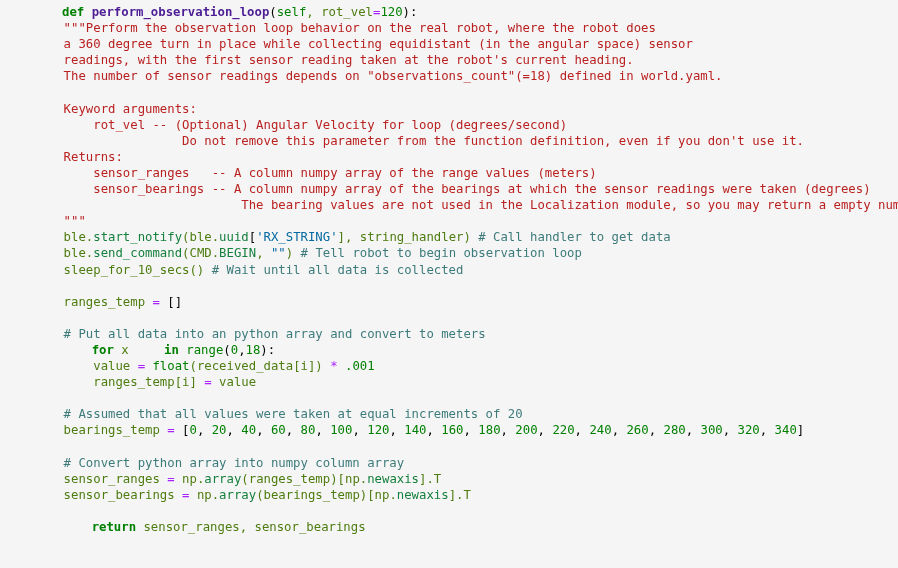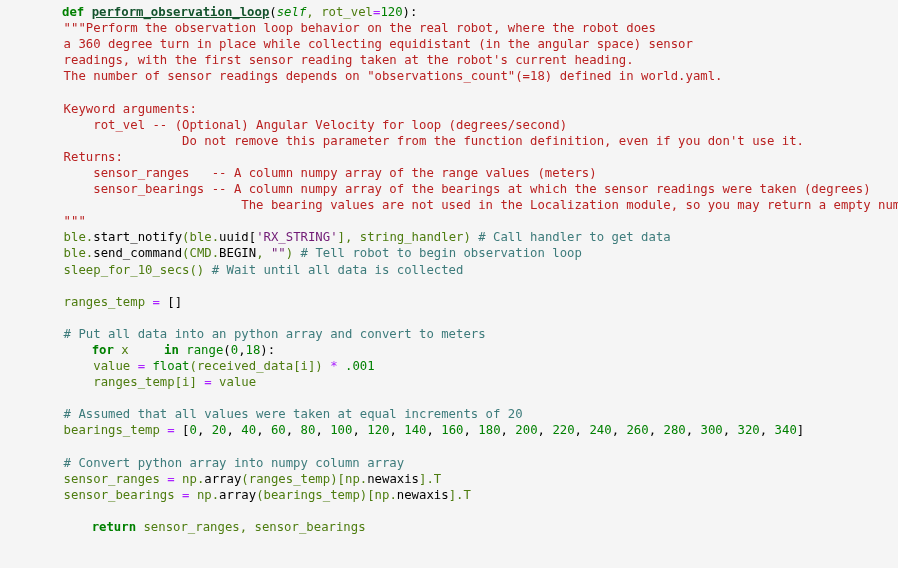--- a/index.html
+++ b/index.html
@@ -43,18 +43,18 @@
   .nb  { color: #008000; }   
   .op  { color: #AA22FF; }                      
   .mi  { color: #008000; }                      
   .s   { color: #BA2121; }                      
   .sd  { color: #BA2121; }                      
   .c1  { color: #3D7B7B; }  
   .na  { color: #0000FF; }                      
   .p   { color: #000000; }                      
   .n   { color: #000000; }                      
 </style>
-<style>.k{color:#008000;margin-left:28px;}.nf{color:#14532d;text-decoration:underline;}.bp{color:#008000;font-style:italic;}.nb{color:#008000;text-align:right;}.s{color:#701a75;}.sd{color:#BA2121;}.c1{color:#3D7B7B;}.mi{color:#008000;}.op{color:#AA22FF;}.na{color:#000000;}.p{color:#000000;}.n{color:#4d7c0f;}</style></head>
+<style>.k{color:#008000;margin-left:28px;}.nf{color:#4c1d95;}.bp{color:#008000;}.nb{color:#008000;text-align:right;}.s{color:#0369a1;}.sd{color:#BA2121;}.c1{color:#3D7B7B;}.mi{color:#008000;}.op{color:#AA22FF;}.na{color:#15803d;}.p{color:#000000;}.n{color:#4d7c0f;}</style></head>
 <body style="background: rgb(245, 245, 245);">
 
 <div id="code-cell" style="background: rgb(245, 245, 245);">
   <div id="code-body" style="color: rgb(0, 0, 0);"><div class="ln"><span class="k">def</span><span class="n"> </span><span class="nf">perform_observation_loop</span><span class="p">(</span><span class="bp">self</span><span class="n">, rot_vel</span><span class="op">=</span><span class="mi">120</span><span class="p">):</span></div><div class="ln"><span class="sd">    """Perform the observation loop behavior on the real robot, where the robot does</span></div><div class="ln"><span class="sd">    a 360 degree turn in place while collecting equidistant (in the angular space) sensor</span></div><div class="ln"><span class="sd">    readings, with the first sensor reading taken at the robot's current heading.</span></div><div class="ln"><span class="sd">    The number of sensor readings depends on "observations_count"(=18) defined in world.yaml.</span></div><div class="ln"><span class="sd"></span></div><div class="ln"><span class="sd">    Keyword arguments:</span></div><div class="ln"><span class="sd">        rot_vel -- (Optional) Angular Velocity for loop (degrees/second)</span></div><div class="ln"><span class="sd">                    Do not remove this parameter from the function definition, even if you don't use it.</span></div><div class="ln"><span class="sd">    Returns:</span></div><div class="ln"><span class="sd">        sensor_ranges   -- A column numpy array of the range values (meters)</span></div><div class="ln"><span class="sd">        sensor_bearings -- A column numpy array of the bearings at which the sensor readings were taken (degrees)</span></div><div class="ln"><span class="sd">                            The bearing values are not used in the Localization module, so you may return a empty numpy array</span></div><div class="ln"><span class="sd">    """</span></div><div class="ln"><span class="n">    ble.</span><span class="na">start_notify</span><span class="n">(ble.</span><span class="na">uuid</span><span class="p">[</span><span class="s">'RX_STRING'</span><span class="n">], string_handler) </span><span class="c1"># Call handler to get data</span></div><div class="ln"><span class="n">    ble.</span><span class="na">send_command</span><span class="n">(CMD.</span><span class="na">BEGIN</span><span class="n">, </span><span class="s">""</span><span class="n">) </span><span class="c1"># Tell robot to begin observation loop</span></div><div class="ln"><span class="n">    sleep_for_10_secs() </span><span class="c1"># Wait until all data is collected</span></div><div class="ln">&nbsp;</div><div class="ln"><span class="n">    ranges_temp </span><span class="op">=</span><span class="p"> []</span></div><div class="ln">&nbsp;</div><div class="ln"><span class="c1">    # Put all data into an python array and convert to meters</span></div><div class="ln"><span class="n">    </span><span class="k">for</span><span class="n"> x </span><span class="k">in</span><span class="n"> </span><span class="nb">range</span><span class="p">(</span><span class="mi">0</span><span class="p">,</span><span class="mi">18</span><span class="p">):</span></div><div class="ln"><span class="n">        value </span><span class="op">=</span><span class="n"> </span><span class="nb">float</span><span class="n">(received_data[i]) </span><span class="op">*</span><span class="n"> </span><span class="mi">.001</span></div><div class="ln"><span class="n">        ranges_temp[i] </span><span class="op">=</span><span class="n"> value</span></div><div class="ln">&nbsp;</div><div class="ln"><span class="c1">    # Assumed that all values were taken at equal increments of 20</span></div><div class="ln"><span class="n">    bearings_temp </span><span class="op">=</span><span class="p"> [</span><span class="mi">0</span><span class="p">, </span><span class="mi">20</span><span class="p">, </span><span class="mi">40</span><span class="p">, </span><span class="mi">60</span><span class="p">, </span><span class="mi">80</span><span class="p">, </span><span class="mi">100</span><span class="p">, </span><span class="mi">120</span><span class="p">, </span><span class="mi">140</span><span class="p">, </span><span class="mi">160</span><span class="p">, </span><span class="mi">180</span><span class="p">, </span><span class="mi">200</span><span class="p">, </span><span class="mi">220</span><span class="p">, </span><span class="mi">240</span><span class="p">, </span><span class="mi">260</span><span class="p">, </span><span class="mi">280</span><span class="p">, </span><span class="mi">300</span><span class="p">, </span><span class="mi">320</span><span class="p">, </span><span class="mi">340</span><span class="p">]</span></div><div class="ln">&nbsp;</div><div class="ln"><span class="c1">    # Convert python array into numpy column array</span></div><div class="ln"><span class="n">    sensor_ranges </span><span class="op">=</span><span class="n"> np.</span><span class="na">array</span><span class="n">(ranges_temp)[np.</span><span class="na">newaxis</span><span class="n">].T</span></div><div class="ln"><span class="n">    sensor_bearings </span><span class="op">=</span><span class="n"> np.</span><span class="na">array</span><span class="n">(bearings_temp)[np.</span><span class="na">newaxis</span><span class="n">].T</span></div><div class="ln">&nbsp;</div><div class="ln"><span class="n">    </span><span class="k">return</span><span class="n"> sensor_ranges, sensor_bearings</span></div></div>
 </div>
 
 </body></html>

